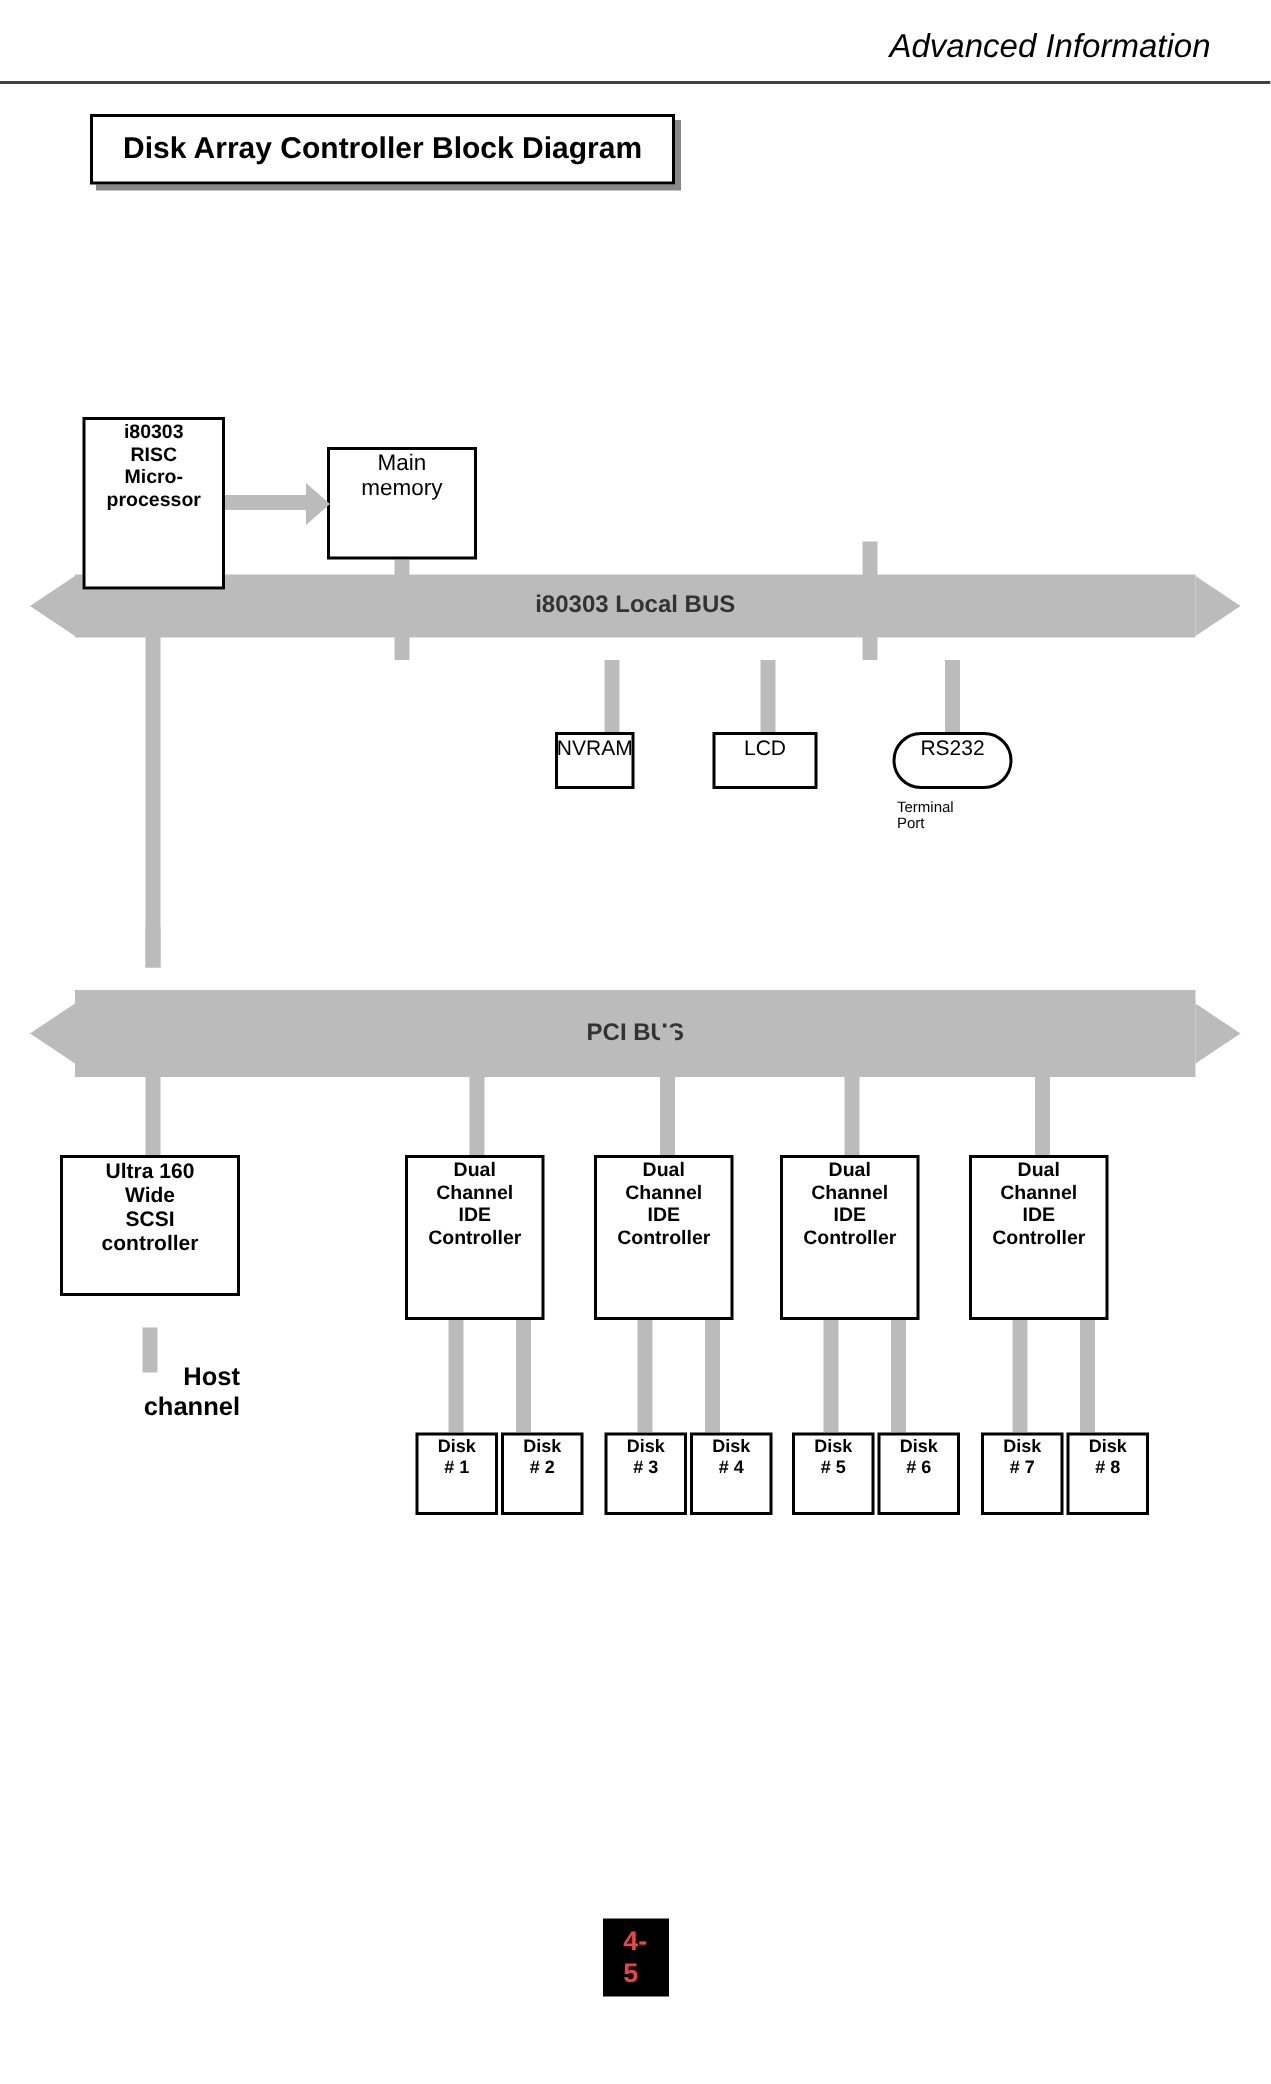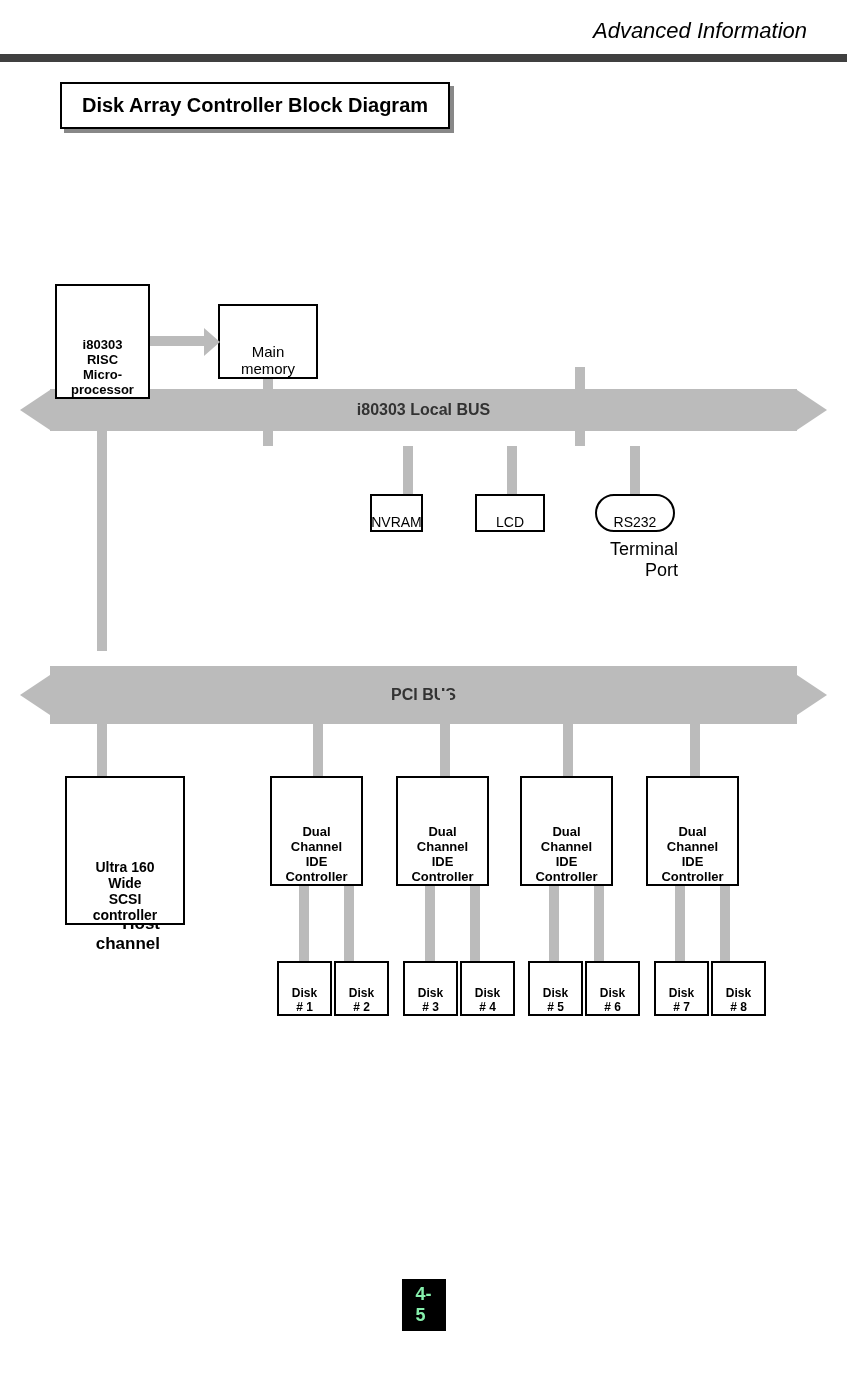--- a/index.html
+++ b/index.html
@@ -11,21 +11,21 @@
       position: relative;
       overflow-x: hidden;
     }
 
     .page-header {
       text-align: right;
       padding: 18px 40px 10px 40px;
       font-size: 22px;
       font-style: italic;
       font-weight: normal;
-      border-bottom: 8px solid #404040;
+      border-bottom: 2px solid #404040;
       margin-bottom: 20px;
     }
 
     .diagram-title-box {
       display: inline-block;
       border: 2px solid #000;
       padding: 10px 20px;
       margin-left: 30px;
       font-size: 20px;
       font-weight: bold;
@@ -78,21 +78,21 @@
       border-top: 20px solid transparent;
       border-bottom: 20px solid transparent;
       border-left: 30px solid #bbb;
     }
 
     .block {
       position: absolute;
       border: 2px solid #000;
       background: #fff;
       display: flex;
-      align-items: flex-end;
+      align-items: flex-start;
       justify-content: center;
       text-align: center;
       font-size: 14px;
       z-index: 5;
     }
 
     .block-bold {
       font-weight: bold;
     }
 
@@ -110,21 +110,21 @@
       background: #bbb;
       z-index: 2;
     }
 
     .page-footer {
       position: absolute;
       bottom: 30px;
       left: 50%;
       transform: translateX(-50%);
       background: #000;
-      color: #86efac;
+      color: #ef4444;
       padding: 5px 14px;
       font-size: 18px;
       font-weight: bold;
     }
   </style>
 </head>
 <body>
 
 <div class="page-header">
   <span>Advanced Information</span>
@@ -174,42 +174,42 @@
   </div>
 
   <div class="block" style="left:475px; top:355px; width:70px; height:38px; font-size:14px;">
     <span>LCD</span>
   </div>
 
   <div class="block" style="left:595px; top:355px; width:80px; height:38px; font-size:14px;border-radius:19px;">
     <span>RS232</span>
   </div>
 
-  <div style="position:absolute; left:598px; top:400px; font-size:18px; text-align:right; width:80px;">
+  <div style="position:absolute; left:598px; top:400px; font-size:10px; text-align:left; width:80px;">
     <span>Terminal<br>Port</span>
   </div>
 
   <div class="vline" style="left:403px; top:307px; height:50px;"></div>
   <div class="vline" style="left:507px; top:307px; height:50px;"></div>
   <div class="vline" style="left:630px; top:307px; height:50px;"></div>
 
 
   <div class="vline" style="left:97px; top:485px; height:27px;"></div>
 
   <div class="vline" style="left:97px; top:552px; height:85px;"></div>
 
   <div class="vline" style="left:313px; top:552px; height:85px;"></div>
 
   <div class="vline" style="left:440px; top:552px; height:85px;"></div>
 
   <div class="vline" style="left:563px; top:552px; height:85px;"></div>
 
   <div class="vline" style="left:690px; top:552px; height:85px;"></div>
 
-  <div class="block block-bold" style="left:40px; top:637px; width:120px; height:149px; font-size:14px; font-weight:bold;margin-left:25px;">
+  <div class="block block-bold" style="left:40px; top:637px; width:120px; height:94px; font-size:14px; font-weight:bold;">
     <span>Ultra 160<br>Wide<br>SCSI<br>controller</span>
   </div>
 
   <div style="position:absolute; left:50px; top:775px; font-size:17px; font-weight:bold; text-align:right; width:110px;">
     <span>Host<br>channel</span>
   </div>
 
   <div class="vline" style="left:95px; top:752px; height:30px;"></div>
 
   <div class="block block-bold" style="left:270px; top:637px; width:93px; height:110px; font-size:13px; font-weight:bold;">

